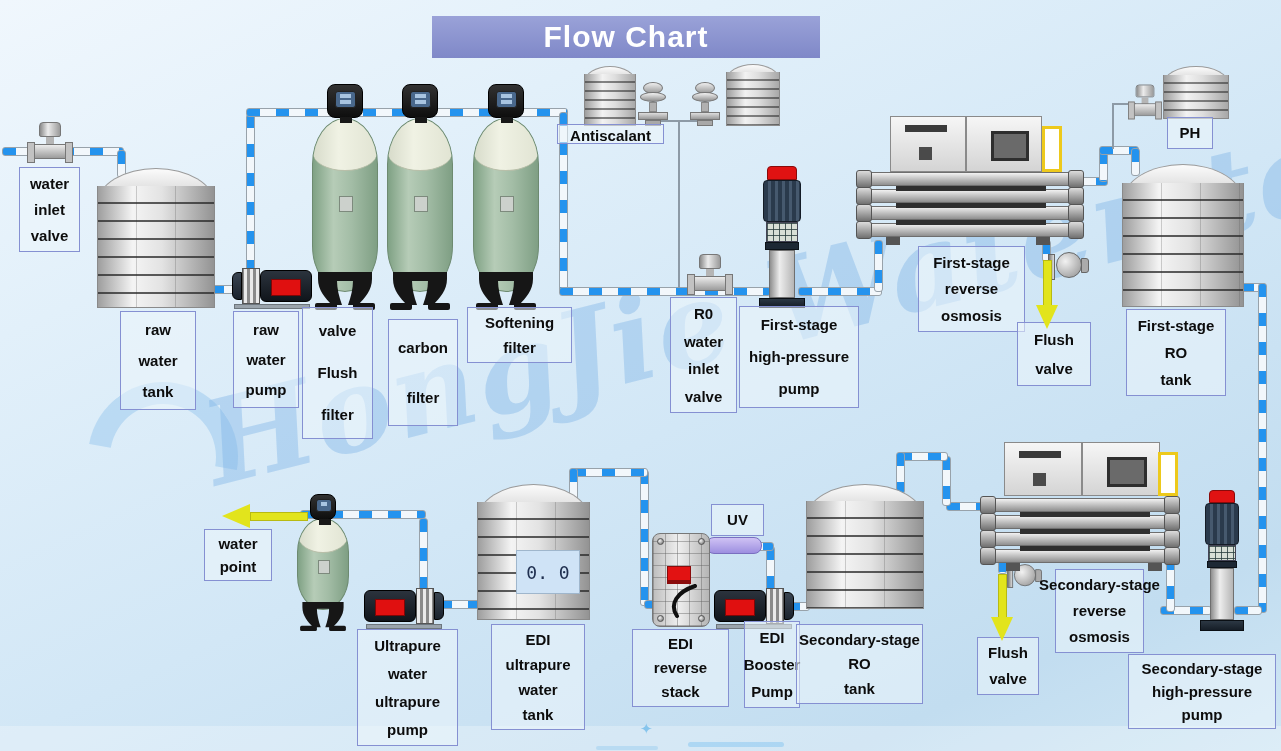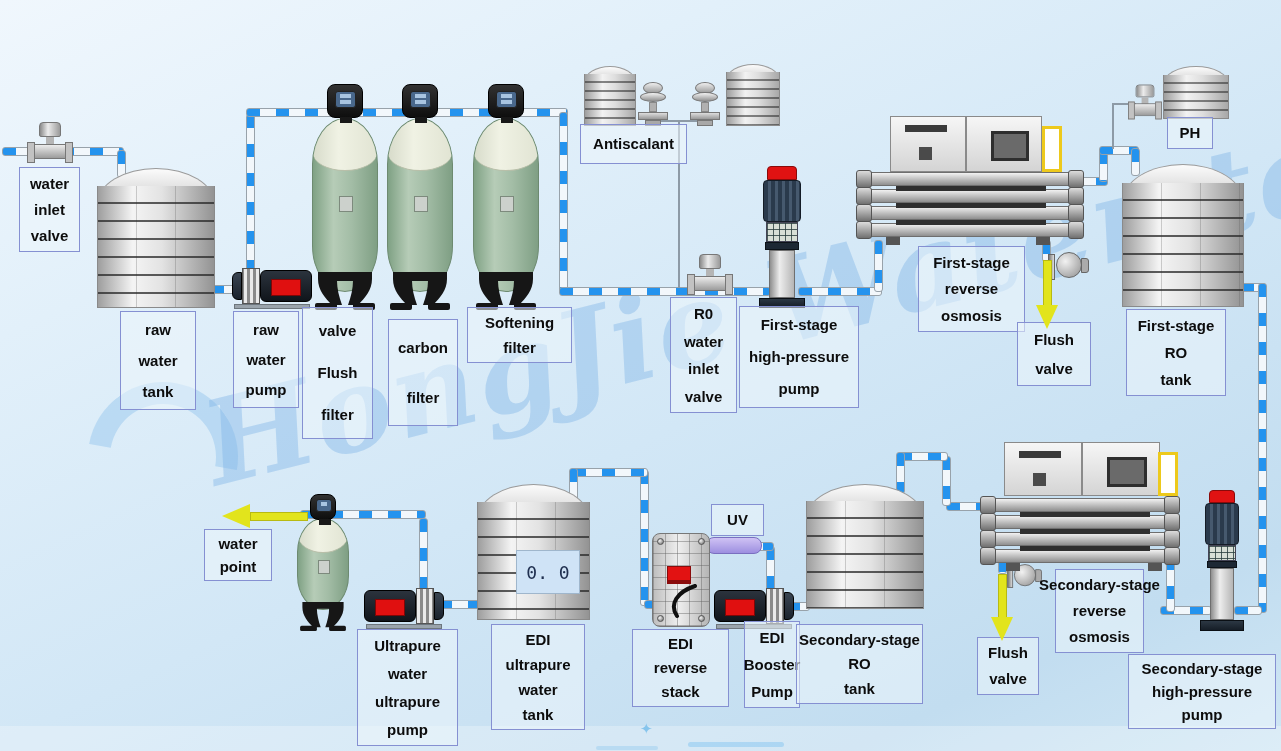--- a/index.html
+++ b/index.html
@@ -421,20 +421,23 @@
     <div class="edi-red"></div>
     <div class="bolt" style="left:4px;top:4px;"></div>
     <div class="bolt" style="left:45px;top:4px;"></div>
     <div class="bolt" style="left:4px;top:81px;"></div>
     <div class="bolt" style="left:45px;top:81px;"></div>
     <svg class="abs" style="left:14px;top:50px;" width="32" height="36" viewBox="0 0 32 36">
         <path d="M28,2 C10,8 2,20 10,32" stroke="#101010" stroke-width="4" fill="none" stroke-linecap="round"></path>
       </svg>
   </div>
 
+  <div class="banner">
+    <span>Flow Chart</span>
+  </div>
 
   <div class="lbl" style="left:19px;top:167px;width:61px;height:85px;">
       <div class="ln">water</div>
       <div class="ln">inlet</div>
       <div class="ln">valve</div>
     </div>
   <div class="lbl" style="left:120px;top:311px;width:76px;height:99px;">
       <div class="ln">raw</div>
       <div class="ln">water</div>
       <div class="ln">tank</div>
@@ -450,21 +453,21 @@
       <div class="ln">filter</div>
     </div>
   <div class="lbl" style="left:388px;top:319px;width:70px;height:107px;align-items:center;">
       <div class="ln">carbon</div>
       <div class="ln">filter</div>
     </div>
   <div class="lbl" style="left:467px;top:307px;width:105px;height:56px;">
       <div class="ln">Softening</div>
       <div class="ln">filter</div>
     </div>
-  <div class="lbl" style="left:580px;top:124px;width:107px;height:40px;">
+  <div class="lbl" style="left:557px;top:124px;width:107px;height:20px;">
       <div class="ln">Antiscalant</div>
     </div>
   <div class="lbl" style="left:670px;top:297px;width:67px;height:116px;">
       <div class="ln">R0</div>
       <div class="ln">water</div>
       <div class="ln">inlet</div>
       <div class="ln">valve</div>
     </div>
   <div class="lbl" style="left:739px;top:306px;width:120px;height:102px;">
       <div class="ln">First-stage</div>

